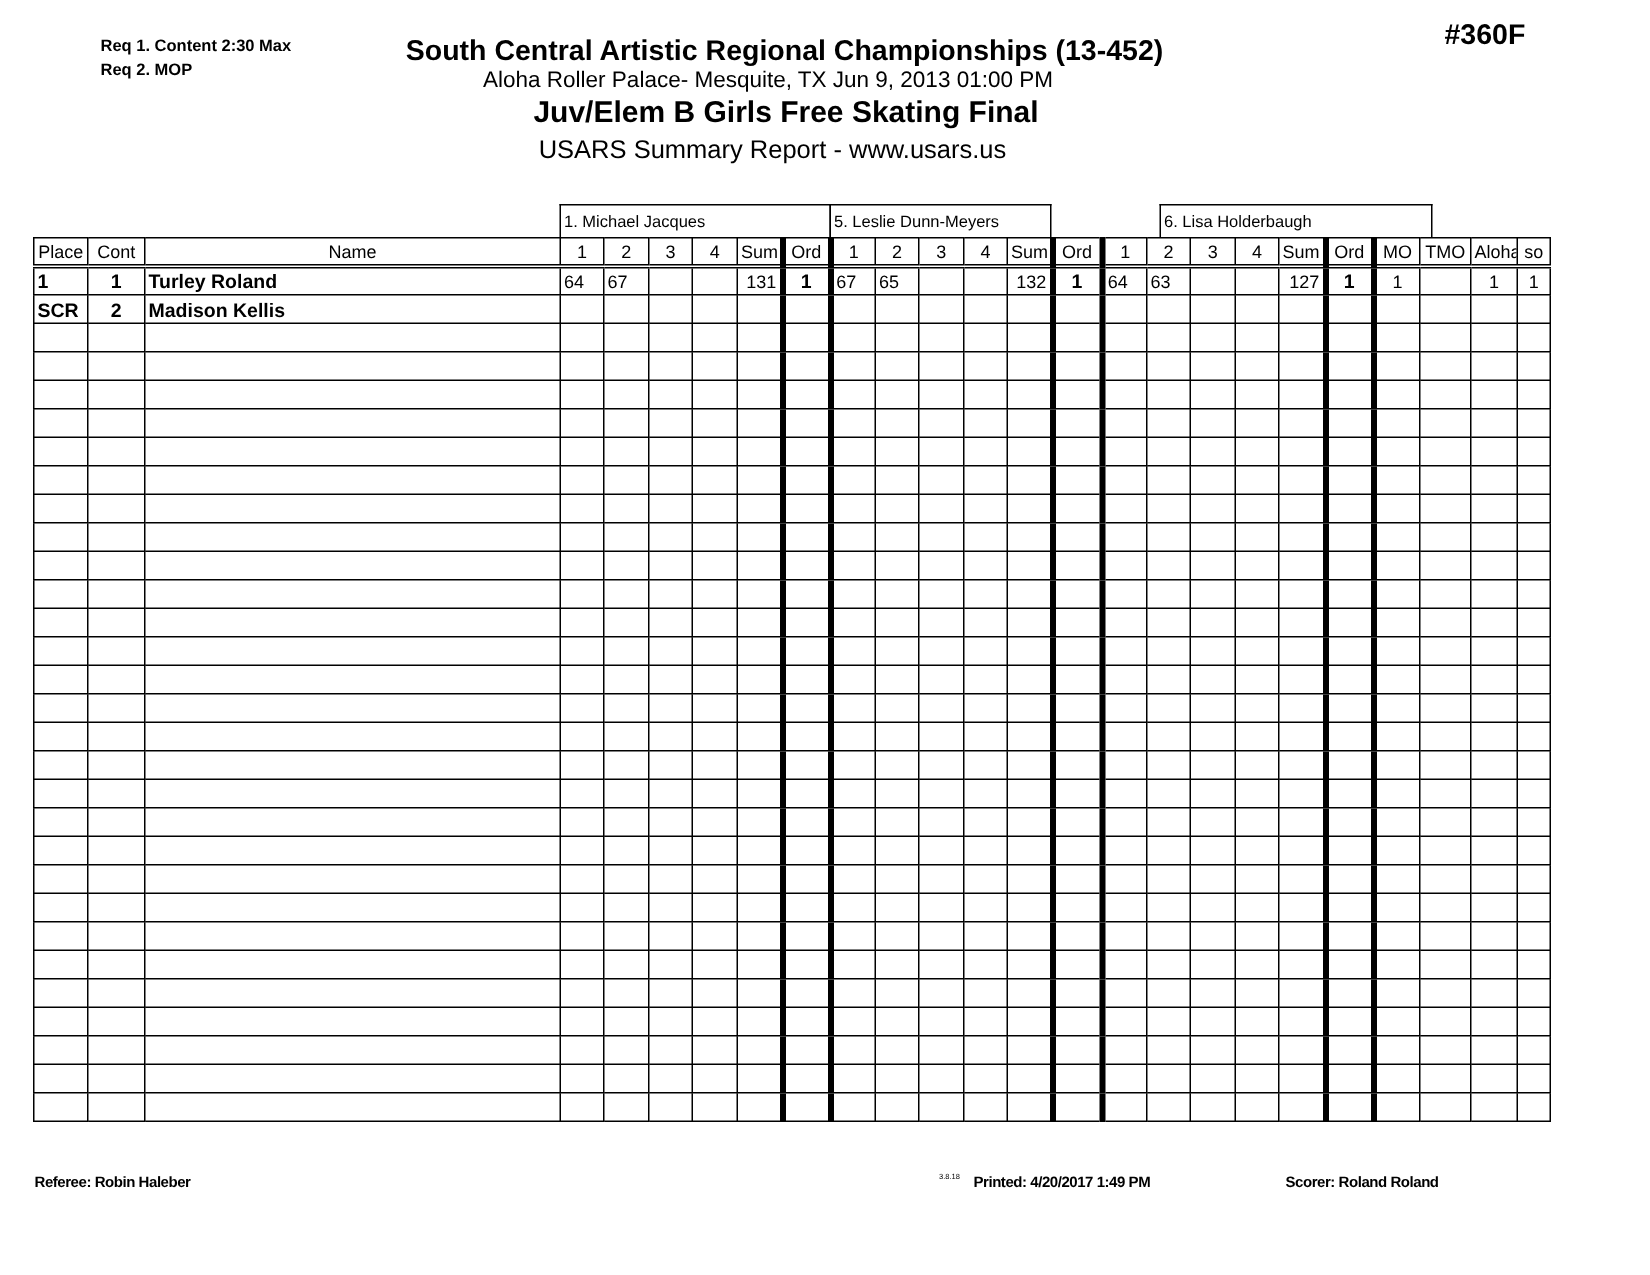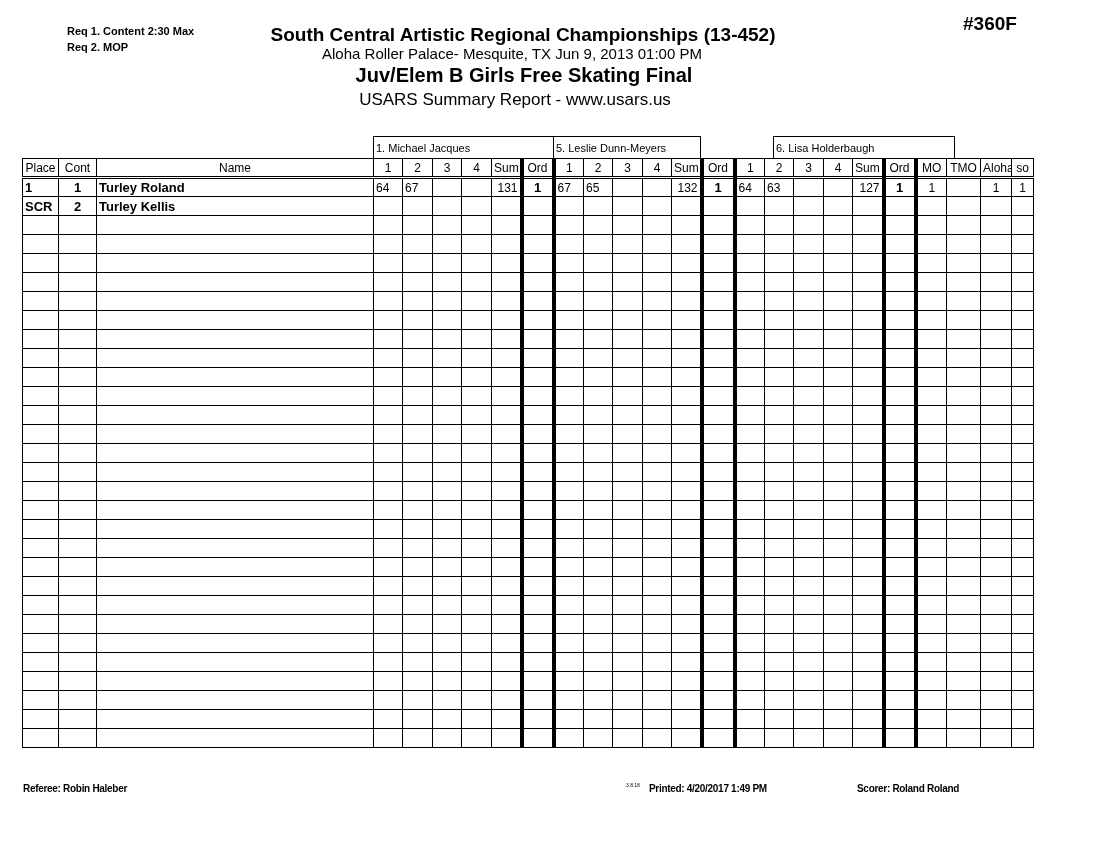--- a/index.html
+++ b/index.html
@@ -119,21 +119,21 @@
         <td class="r">127</td>
         <td class="b c thickL">1</td>
         <td class="c thickL">1</td>
         <td class="c"></td>
         <td class="c">1</td>
         <td class="c">1</td>
       </tr>
       <tr>
         <td class="b">SCR</td>
         <td class="b c">2</td>
-        <td class="b">Turley Kellis</td>
+        <td class="b">Madison Kellis</td>
         <td></td>
         <td></td>
         <td></td>
         <td></td>
         <td class="r"></td>
         <td class="b c thickL"></td>
         <td class="thickL"></td>
         <td></td>
         <td></td>
         <td></td>

